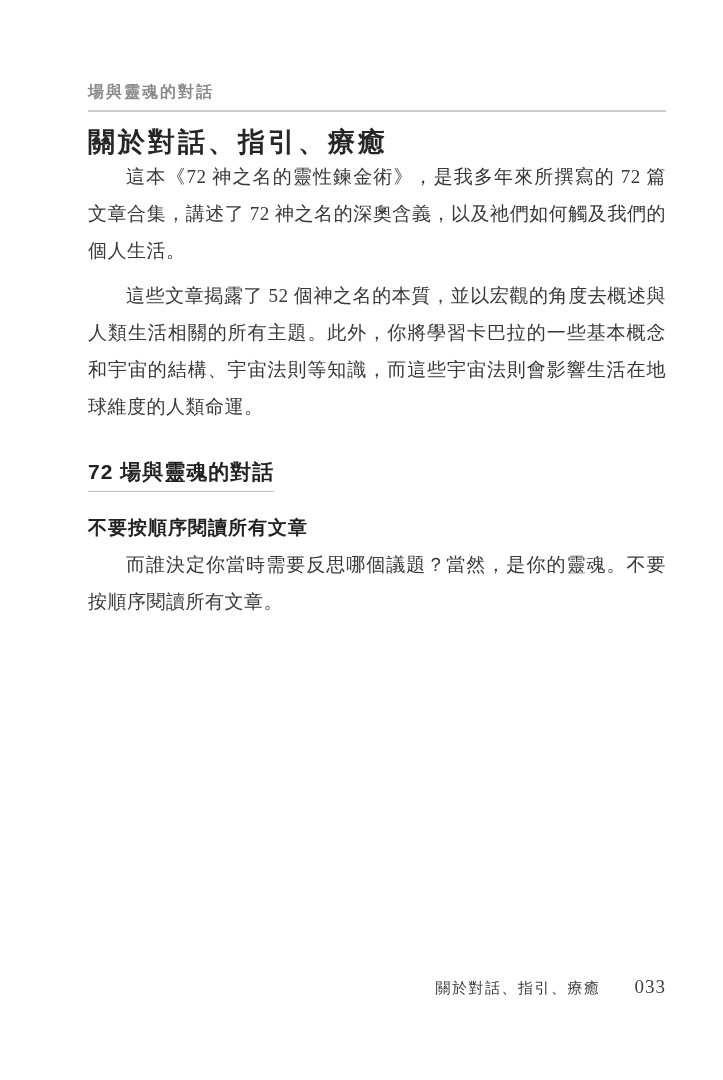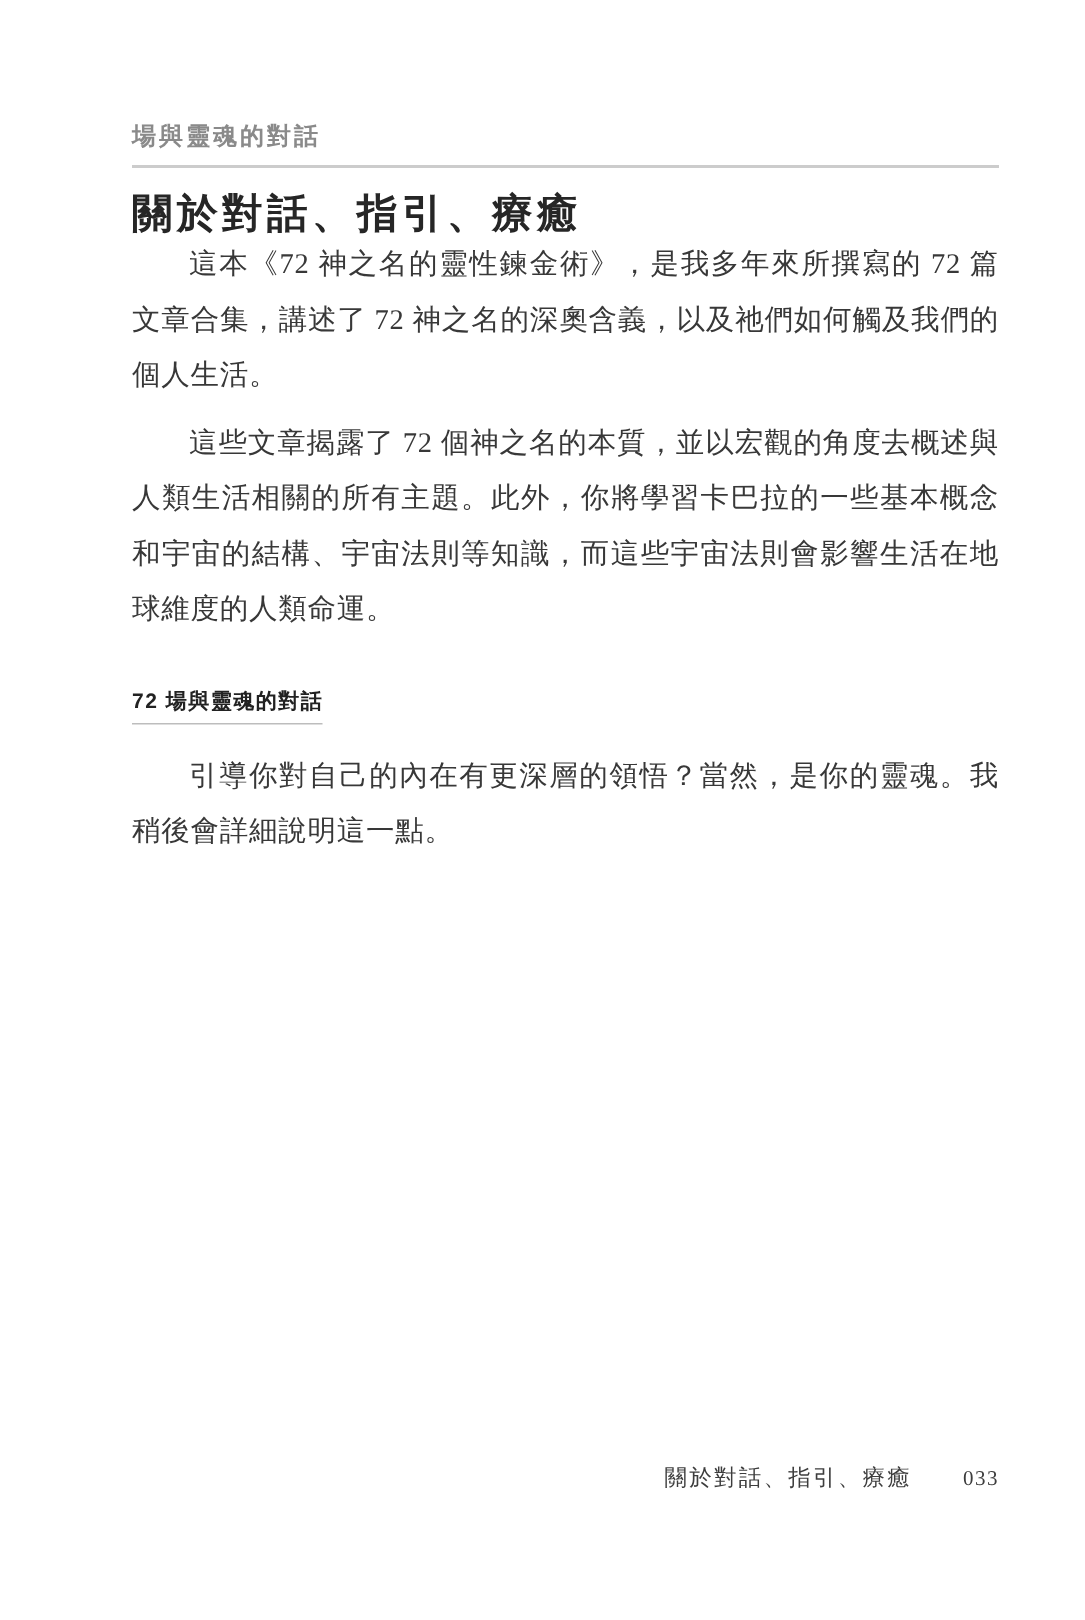--- a/index.html
+++ b/index.html
@@ -52,21 +52,21 @@
     font-size: 19px;
     line-height: 37px;
     text-align: justify;
     text-indent: 2em;
     letter-spacing: 0.5px;
     color: #383838;
     margin: 0 0 8px 0;
   }
   .section-heading {
     font-family: "Liberation Sans", "DejaVu Sans", sans-serif;
-    font-size: 14px;
+    font-size: 21px;
     font-weight: 700;
     letter-spacing: 1px;
     color: #222222;
     margin: 34px 0 16px 0;
     line-height: 1.2;
   }
   .section-heading .underlined {
     display: inline-block;
     border-bottom: 1px solid #bdbdbd;
     padding-bottom: 6px;
@@ -93,47 +93,48 @@
     color: #3d3d3d;
   }
   .running-title {
     font-family: "Liberation Sans", "DejaVu Sans", sans-serif;
     letter-spacing: 1.5px;
     font-size: 15px;
   }
   .page-number {
     font-family: "Liberation Serif", "DejaVu Serif", serif;
     margin-left: 34px;
-    font-size: 14px;
+    font-size: 19px;
     letter-spacing: 1px;
   }
 </style>
 </head>
 <body>
 
 <div class="page">
 
   <header>
     <div class="kicker">場與靈魂的對話</div>
     <hr class="header-rule">
     <h1 class="page-title">關於對話、指引、療癒</h1>
   </header>
 
   <main class="body-text">
 
     <p class="para">這本《72 神之名的靈性鍊金術》，是我多年來所撰寫的 72 篇文章合集，講述了 72 神之名的深奧含義，以及祂們如何觸及我們的個人生活。</p>
 
-    <p class="para">這些文章揭露了 72 個神之名的本質，並以宏觀的角度去概述與人類生活相關的所有主題。此外，你將學習卡巴拉的一些基本概念和宇宙的結構、宇宙法則等知識，而這些宇宙法則會影響生活在地球維度的人類命運。</p>
+    <p class="para">這些文章揭露了 52 個神之名的本質，並以宏觀的角度去概述與人類生活相關的所有主題。此外，你將學習卡巴拉的一些基本概念和宇宙的結構、宇宙法則等知識，而這些宇宙法則會影響生活在地球維度的人類命運。</p>
 
     <h2 class="section-heading"><span class="underlined">72 場與靈魂的對話</span></h2>
 
 
+    <h3 class="sub-heading">不要按順序閱讀所有文章</h3>
 
 
-    <p class="para">引導你對自己的內在有更深層的領悟？當然，是你的靈魂。我稍後會詳細說明這一點。</p>
+    <p class="para">而誰決定你當時需要反思哪個議題？當然，是你的靈魂。不要按順序閱讀所有文章。</p>
 
   </main>
 
 </div>
 
 <footer class="page-footer">
   <span class="running-title">關於對話、指引、療癒</span>
   <span class="page-number">033</span>
 </footer>
 

